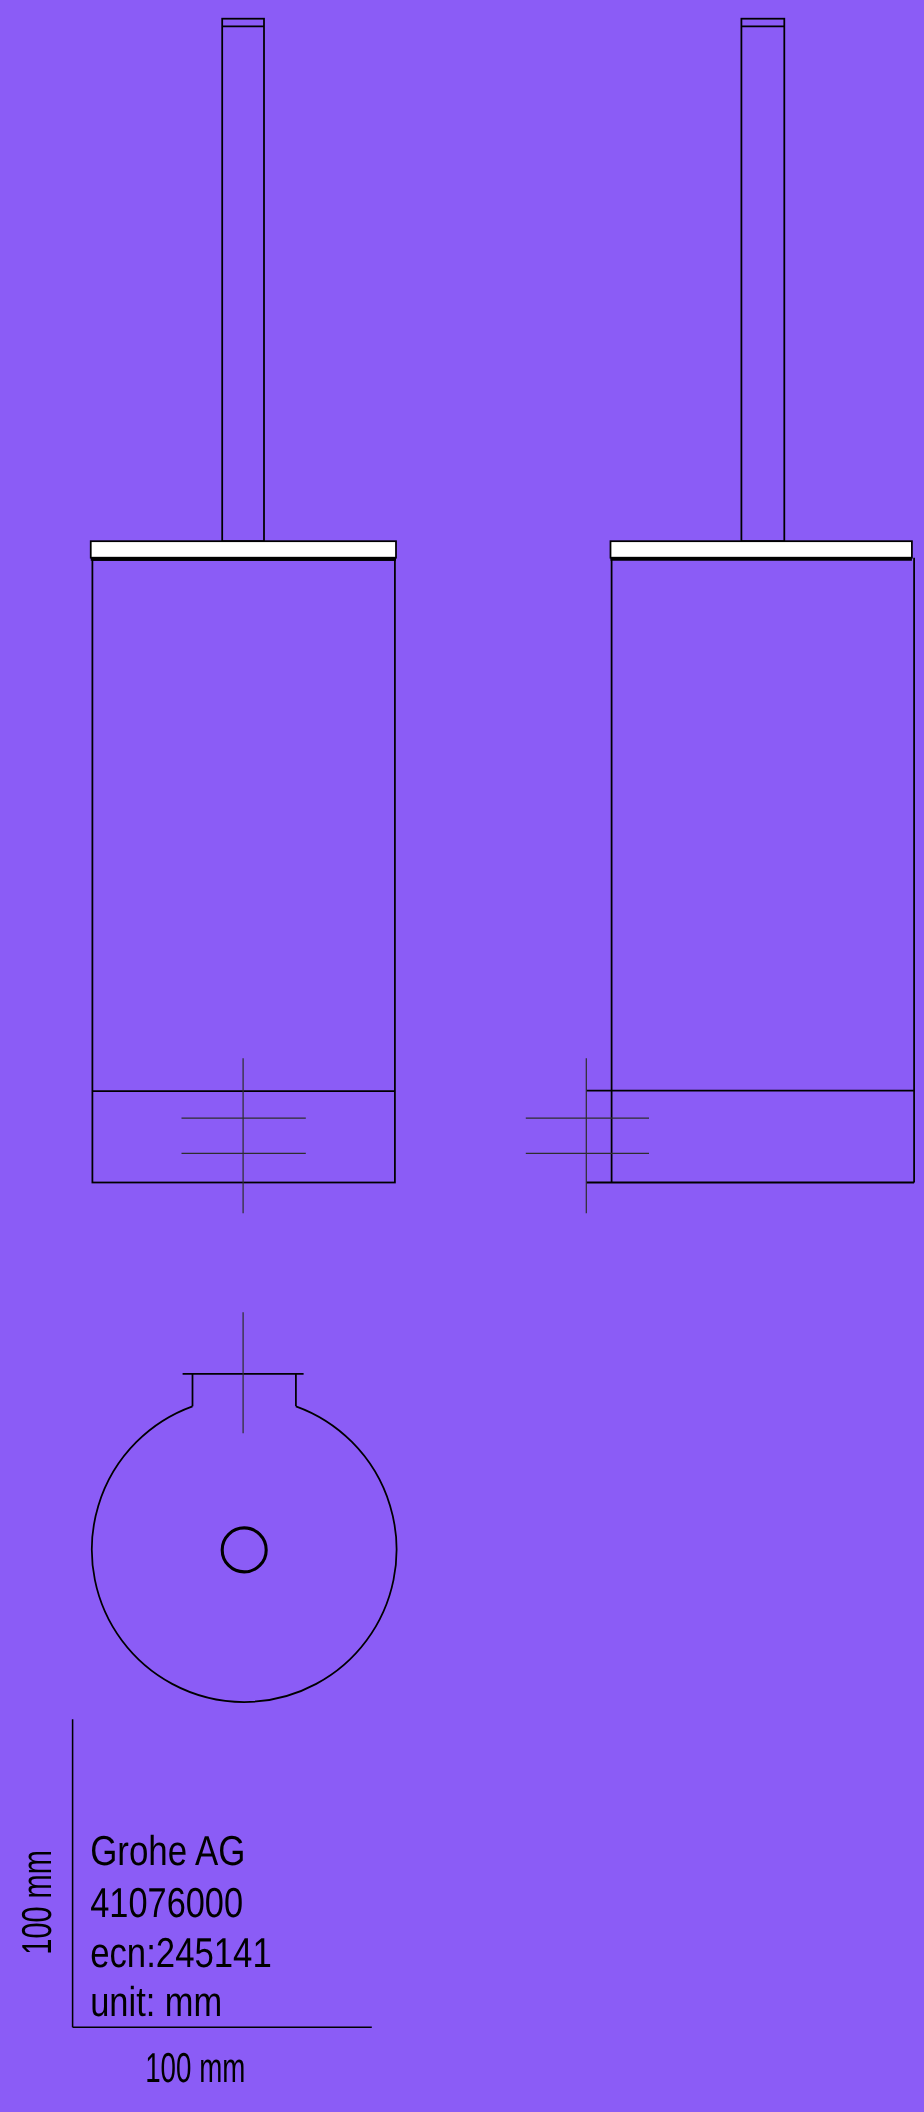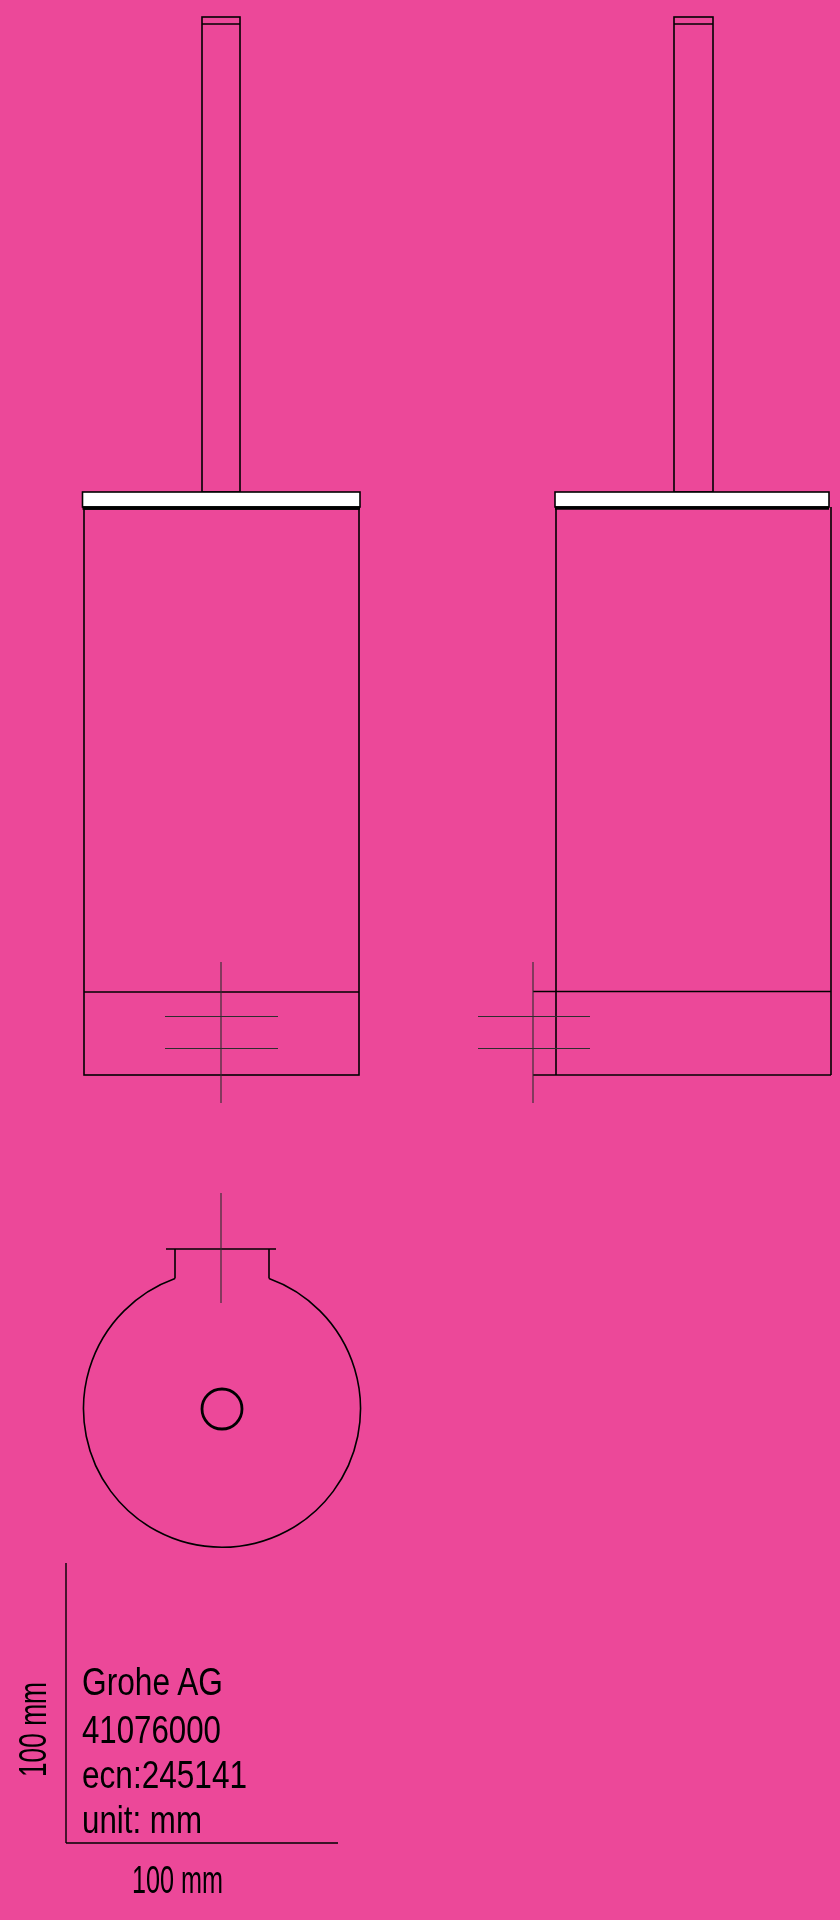--- a/index.html
+++ b/index.html
@@ -4,21 +4,21 @@
 <style>
   html, body {
     margin: 0;
     padding: 0;
     background: #ffffff;
   }
   .page {
     position: relative;
     width: 840px;
     height: 1920px;
-    background: #ec4899;
+    background: #8b5cf6;
     overflow: hidden;
   }
   svg { display: block; width: 840px; height: 1920px; }
 
   .outline   { fill: none; stroke: #000000; stroke-width: 1.6; }
   .outline-f { fill: #ffffff; stroke: #000000; stroke-width: 1.6; }
   .heavy     { fill: none; stroke: #000000; stroke-width: 3.5; }
   .thin      { fill: none; stroke: #2e2e2e; stroke-width: 1.1; }
   .dimline   { fill: none; stroke: #000000; stroke-width: 1.4; }
 

